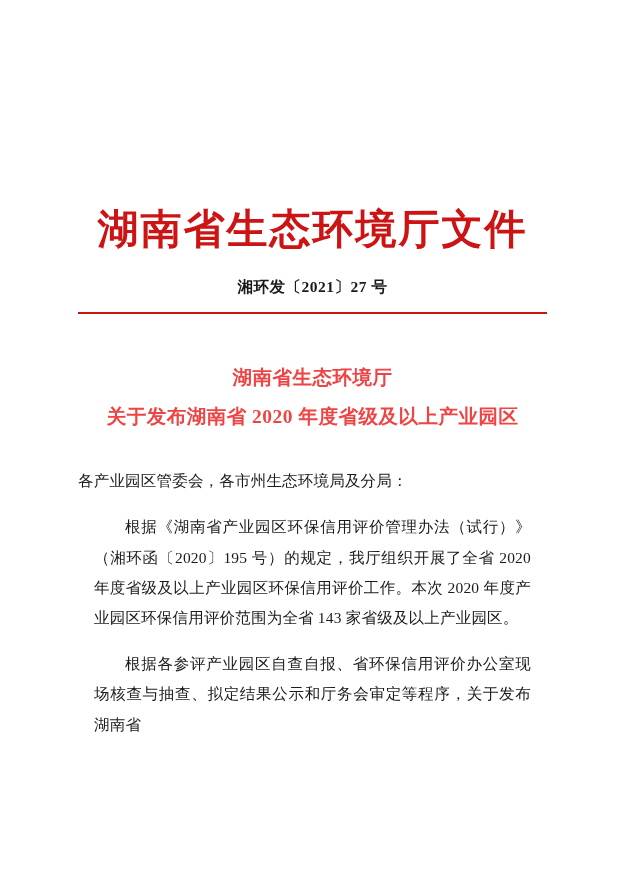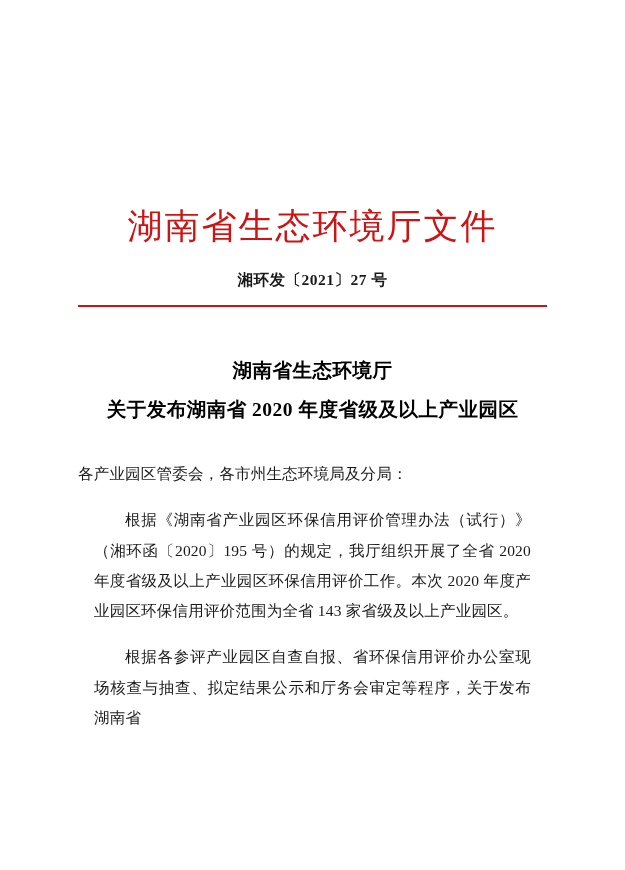--- a/index.html
+++ b/index.html
@@ -21,22 +21,22 @@
     box-sizing: border-box;
     padding: 0 78px;
   }
   .doc-header {
     margin-top: 206px;
     text-align: center;
   }
   .doc-title {
     color: #cc1414;
     font-family: "DejaVu Serif", "Liberation Serif", serif;
-    font-weight: normal;
-    font-size: 35px;
+    font-weight: bold;
+    font-size: 41px;
     letter-spacing: 2px;
     line-height: 1.15;
     white-space: nowrap;
   }
   .doc-number {
     margin-top: 24px;
     text-align: center;
     font-size: 15.5px;
     font-weight: bold;
     letter-spacing: 0.5px;
@@ -50,21 +50,21 @@
   }
   .title-block {
     margin-top: 44px;
     text-align: center;
   }
   .title-line {
     font-size: 19.5px;
     font-weight: bold;
     line-height: 2.0;
     letter-spacing: 0.5px;
-    color: #000000;
+    color: #ef4444;
   }
   .body-block {
     margin-top: 30px;
   }
   .salutation {
     font-size: 15.5px;
     line-height: 1.95;
     letter-spacing: 0.2px;
   }
   .para {

